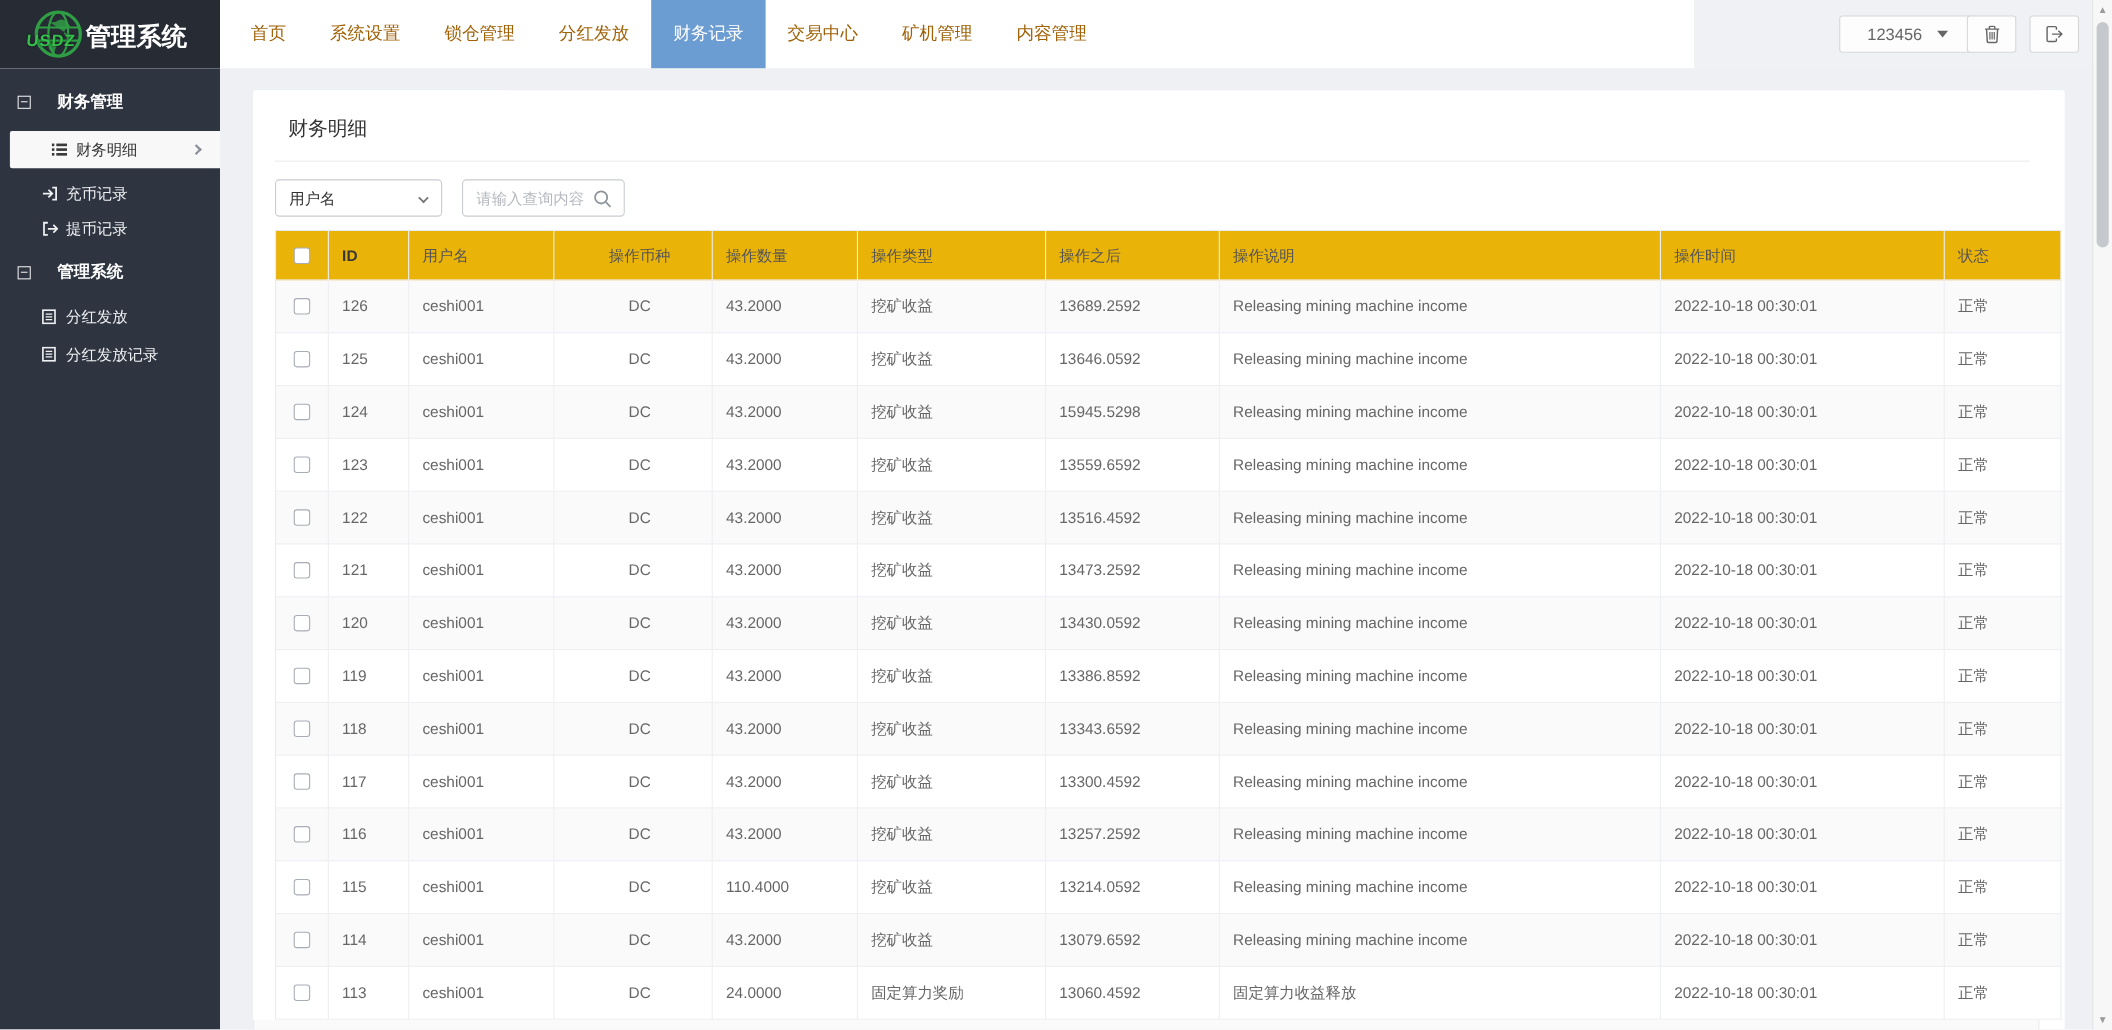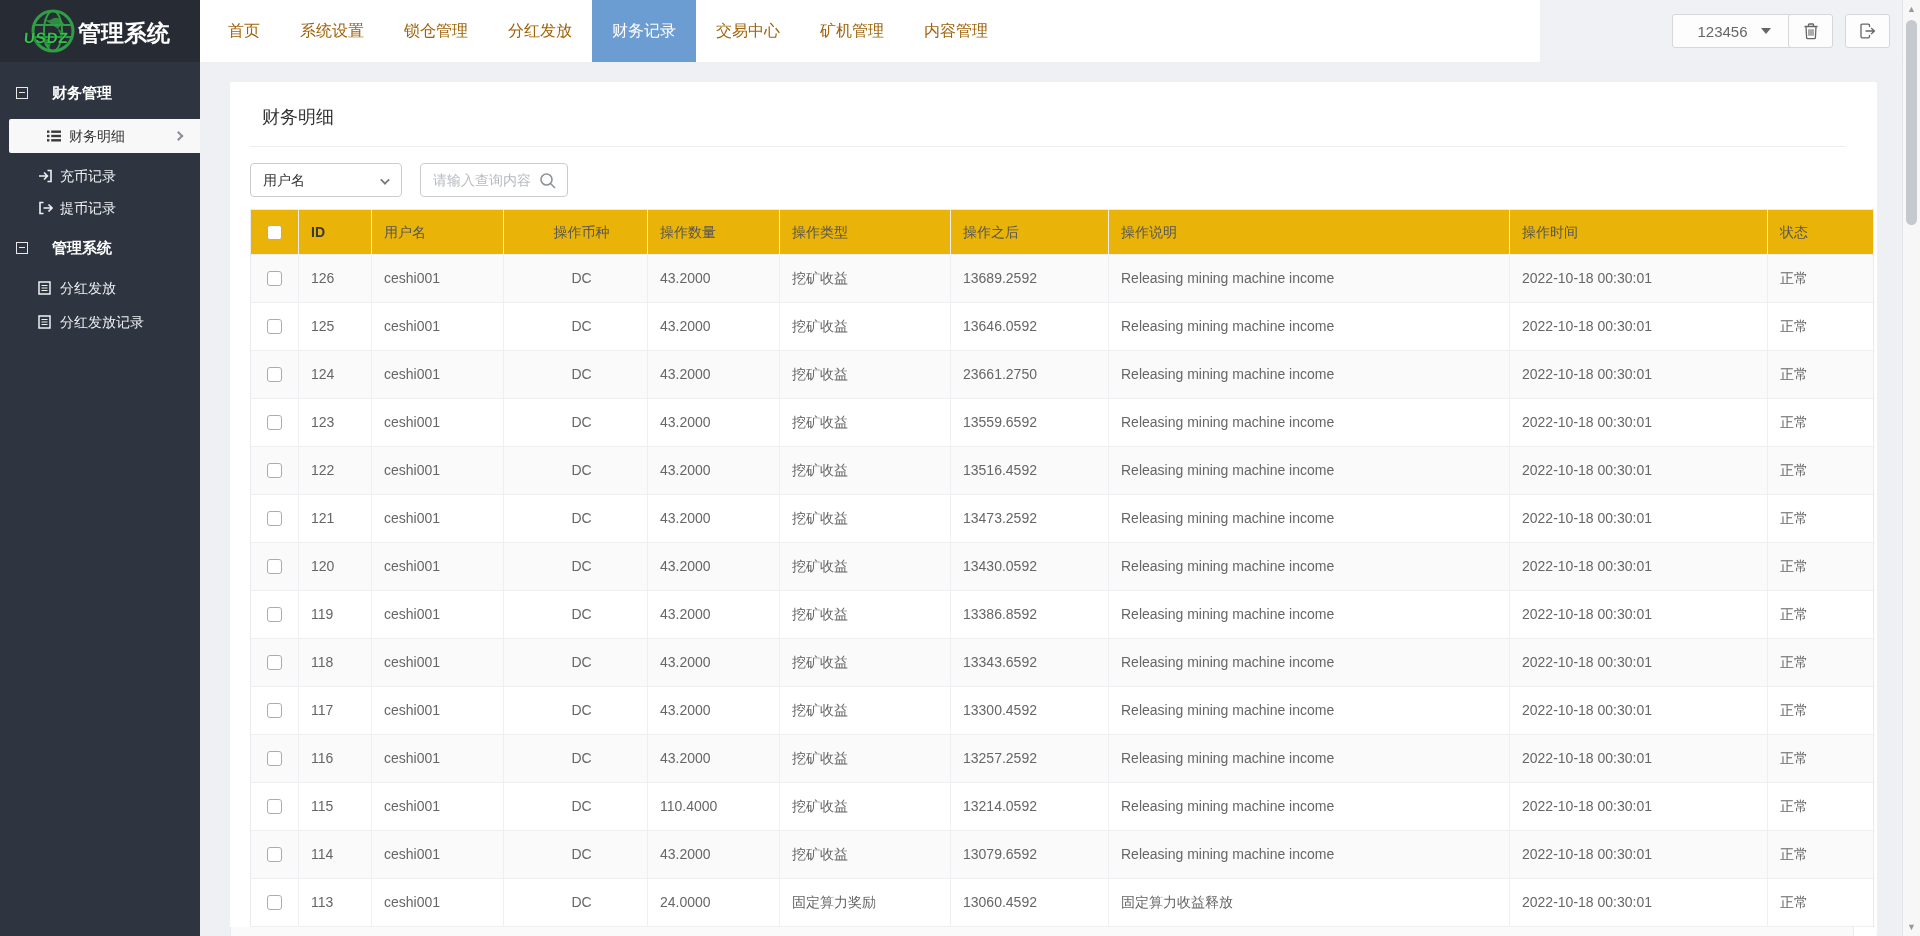--- a/index.html
+++ b/index.html
@@ -255,21 +255,21 @@
 
           <div class="tr">
             <div class="td col-check">
               <span class="cb"></span>
             </div>
             <div class="td col-id">124</div>
             <div class="td col-user">ceshi001</div>
             <div class="td col-coin">DC</div>
             <div class="td col-amount">43.2000</div>
             <div class="td col-type">挖矿收益</div>
-            <div class="td col-after">23661.2750</div>
+            <div class="td col-after">15945.5298</div>
             <div class="td col-desc">Releasing mining machine income</div>
             <div class="td col-time">2022-10-18 00:30:01</div>
             <div class="td col-status">正常</div>
           </div>
 
           <div class="tr">
             <div class="td col-check">
               <span class="cb"></span>
             </div>
             <div class="td col-id">123</div>

